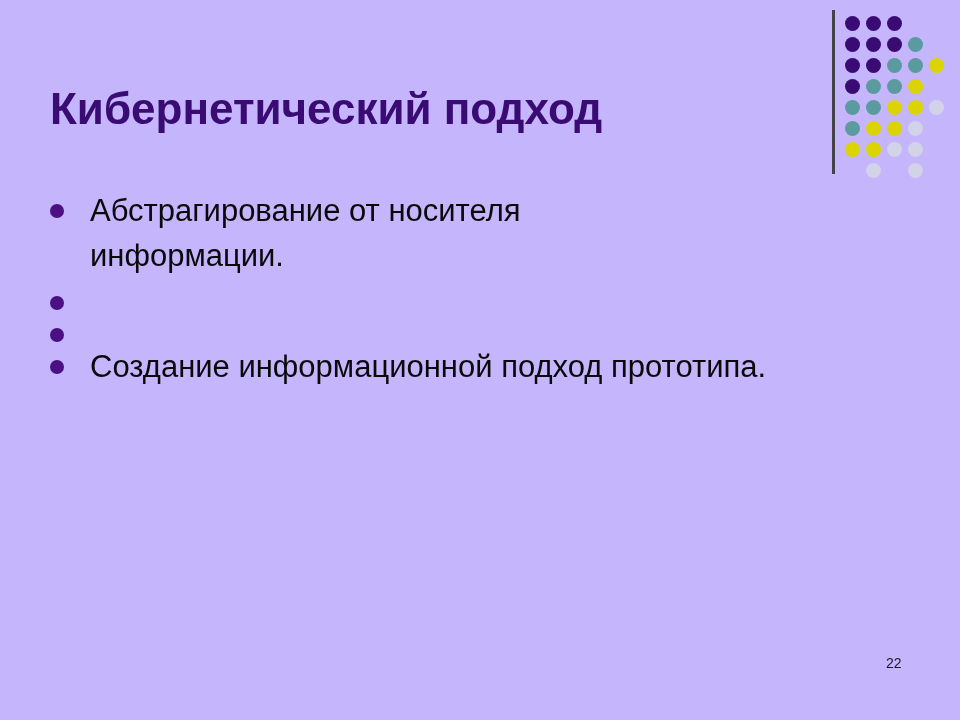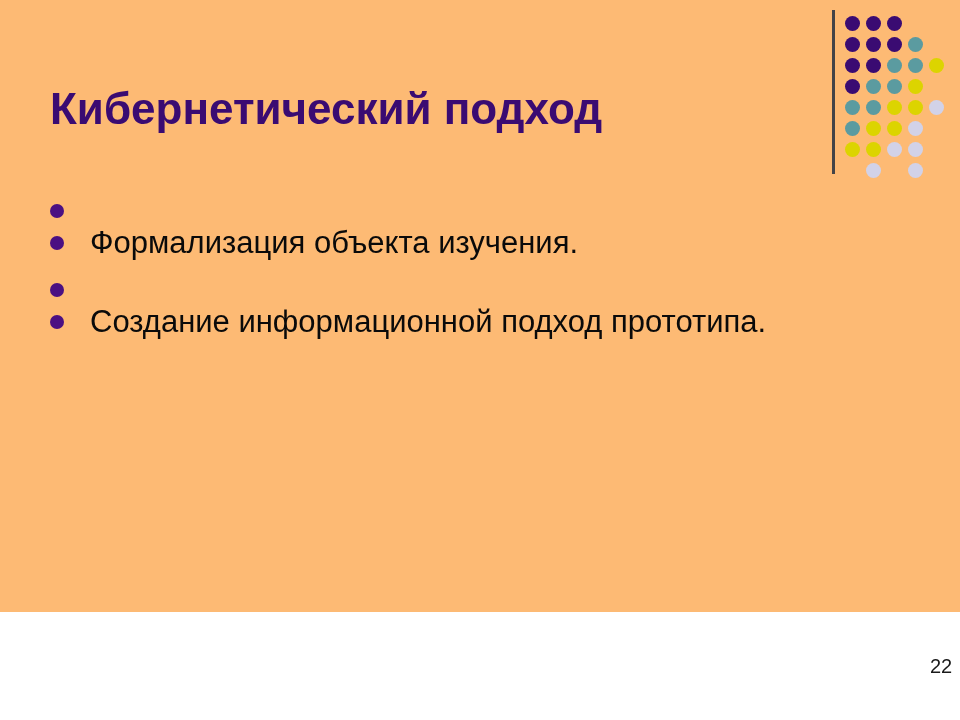--- a/index.html
+++ b/index.html
@@ -9,22 +9,22 @@
   body {
     width: 960px;
     height: 720px;
     background: #ffffff;
     font-family: "Liberation Sans", sans-serif;
     overflow: hidden;
   }
   .slide {
     position: relative;
     width: 960px;
-    height: 612px;
-    background: #fdba74;
+    height: 720px;
+    background: #c4b5fd;
   }
 
   
   .decor {
     position: absolute;
     left: 832px;
     top: 8px;
     width: 128px;
     height: 166px;
   }
@@ -99,23 +99,22 @@
   .bullet-text.wide {
     max-width: 690px;
   }
 
   
   .page-number {
     position: absolute;
     left: 886px;
     top: 655px;
     color: #1a1a1a;
-    font-size: 20px;
+    font-size: 14px;
     font-weight: normal;
-    margin-left: 44px;
   }
 </style>
 </head>
 <body>
 
 <div class="slide">
 
   <div class="decor">
     <div class="decor-rule" style="background: rgb(68, 68, 71);"></div>
     <div class="dot-grid" id="dot-grid">
@@ -151,24 +150,24 @@
         <span class="dot" style="left: 21px; top: 147px; width: 15px; height: 15px; background: rgb(210, 210, 232);"></span>
         <span class="dot" style="left: 63px; top: 147px; width: 15px; height: 15px; background: rgb(210, 210, 232);"></span>
       </div>
   </div>
 
   <div class="title">Кибернетический подход</div>
 
   <div class="body-list" id="body-list">
       <div class="bullet-row">
         <span class="bullet-marker" style="background: rgb(75, 16, 130);"></span>
+        <span class="bullet-text narrow" style="color: rgb(10, 10, 10);">Абстрагирование от носителя информации.</span>
       </div>
       <div class="bullet-row">
         <span class="bullet-marker" style="background: rgb(75, 16, 130);"></span>
-        <span class="bullet-text wide" style="color: rgb(10, 10, 10);">Формализация объекта изучения.</span>
       </div>
       <div class="bullet-row">
         <span class="bullet-marker" style="background: rgb(75, 16, 130);"></span>
       </div>
       <div class="bullet-row">
         <span class="bullet-marker" style="background: rgb(75, 16, 130);"></span>
         <span class="bullet-text wide" style="color: rgb(10, 10, 10);">Создание информационной подход прототипа.</span>
       </div>
     </div>
 

